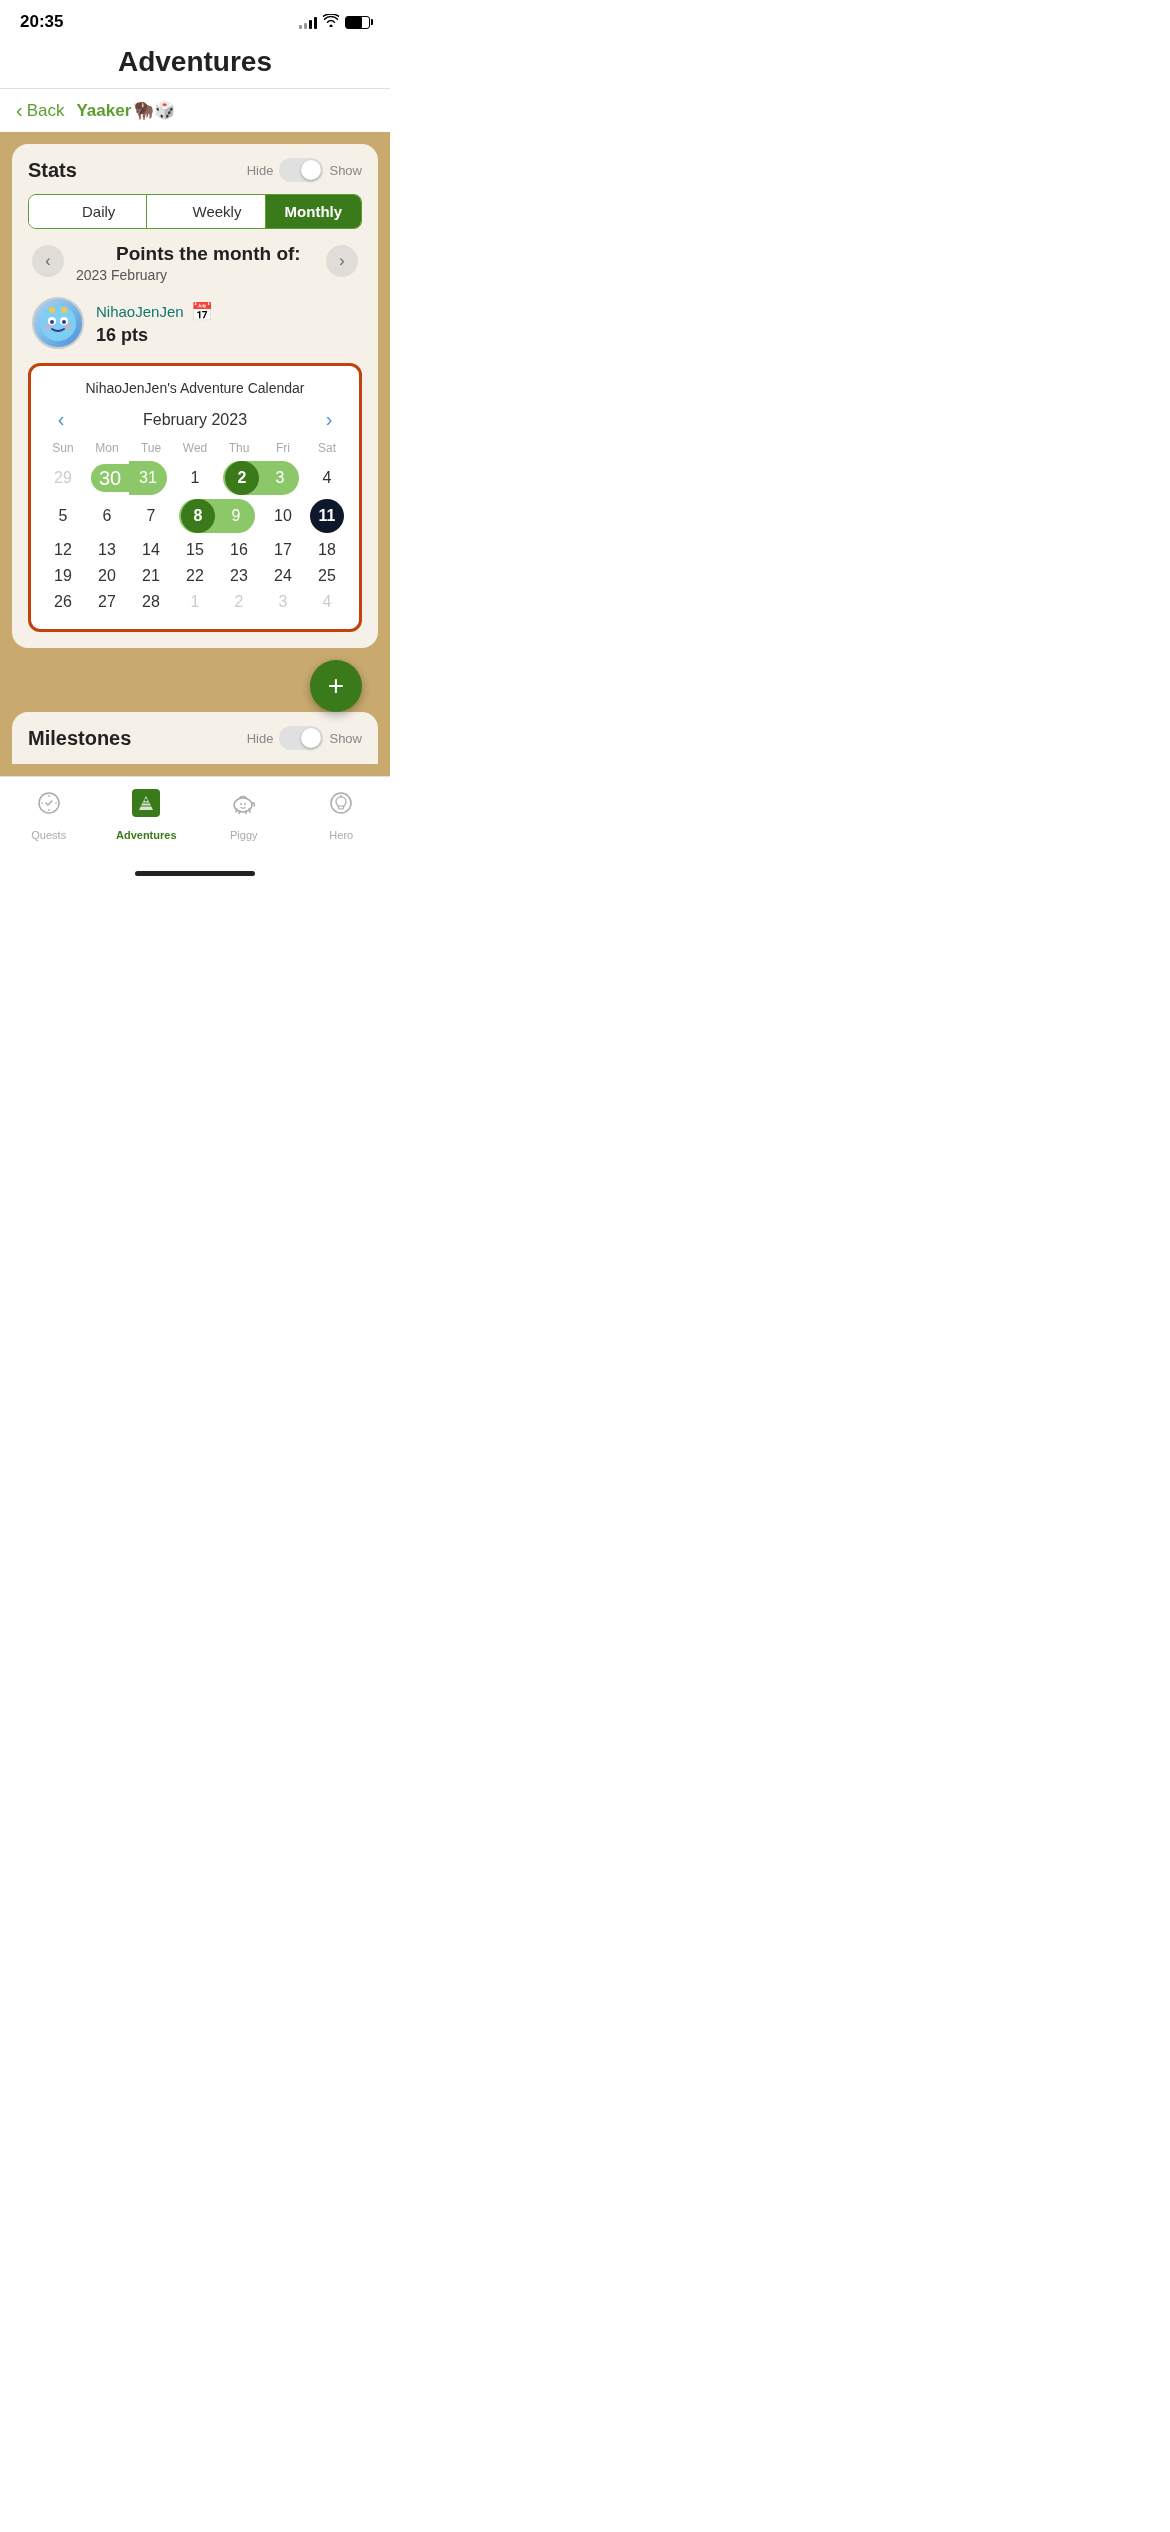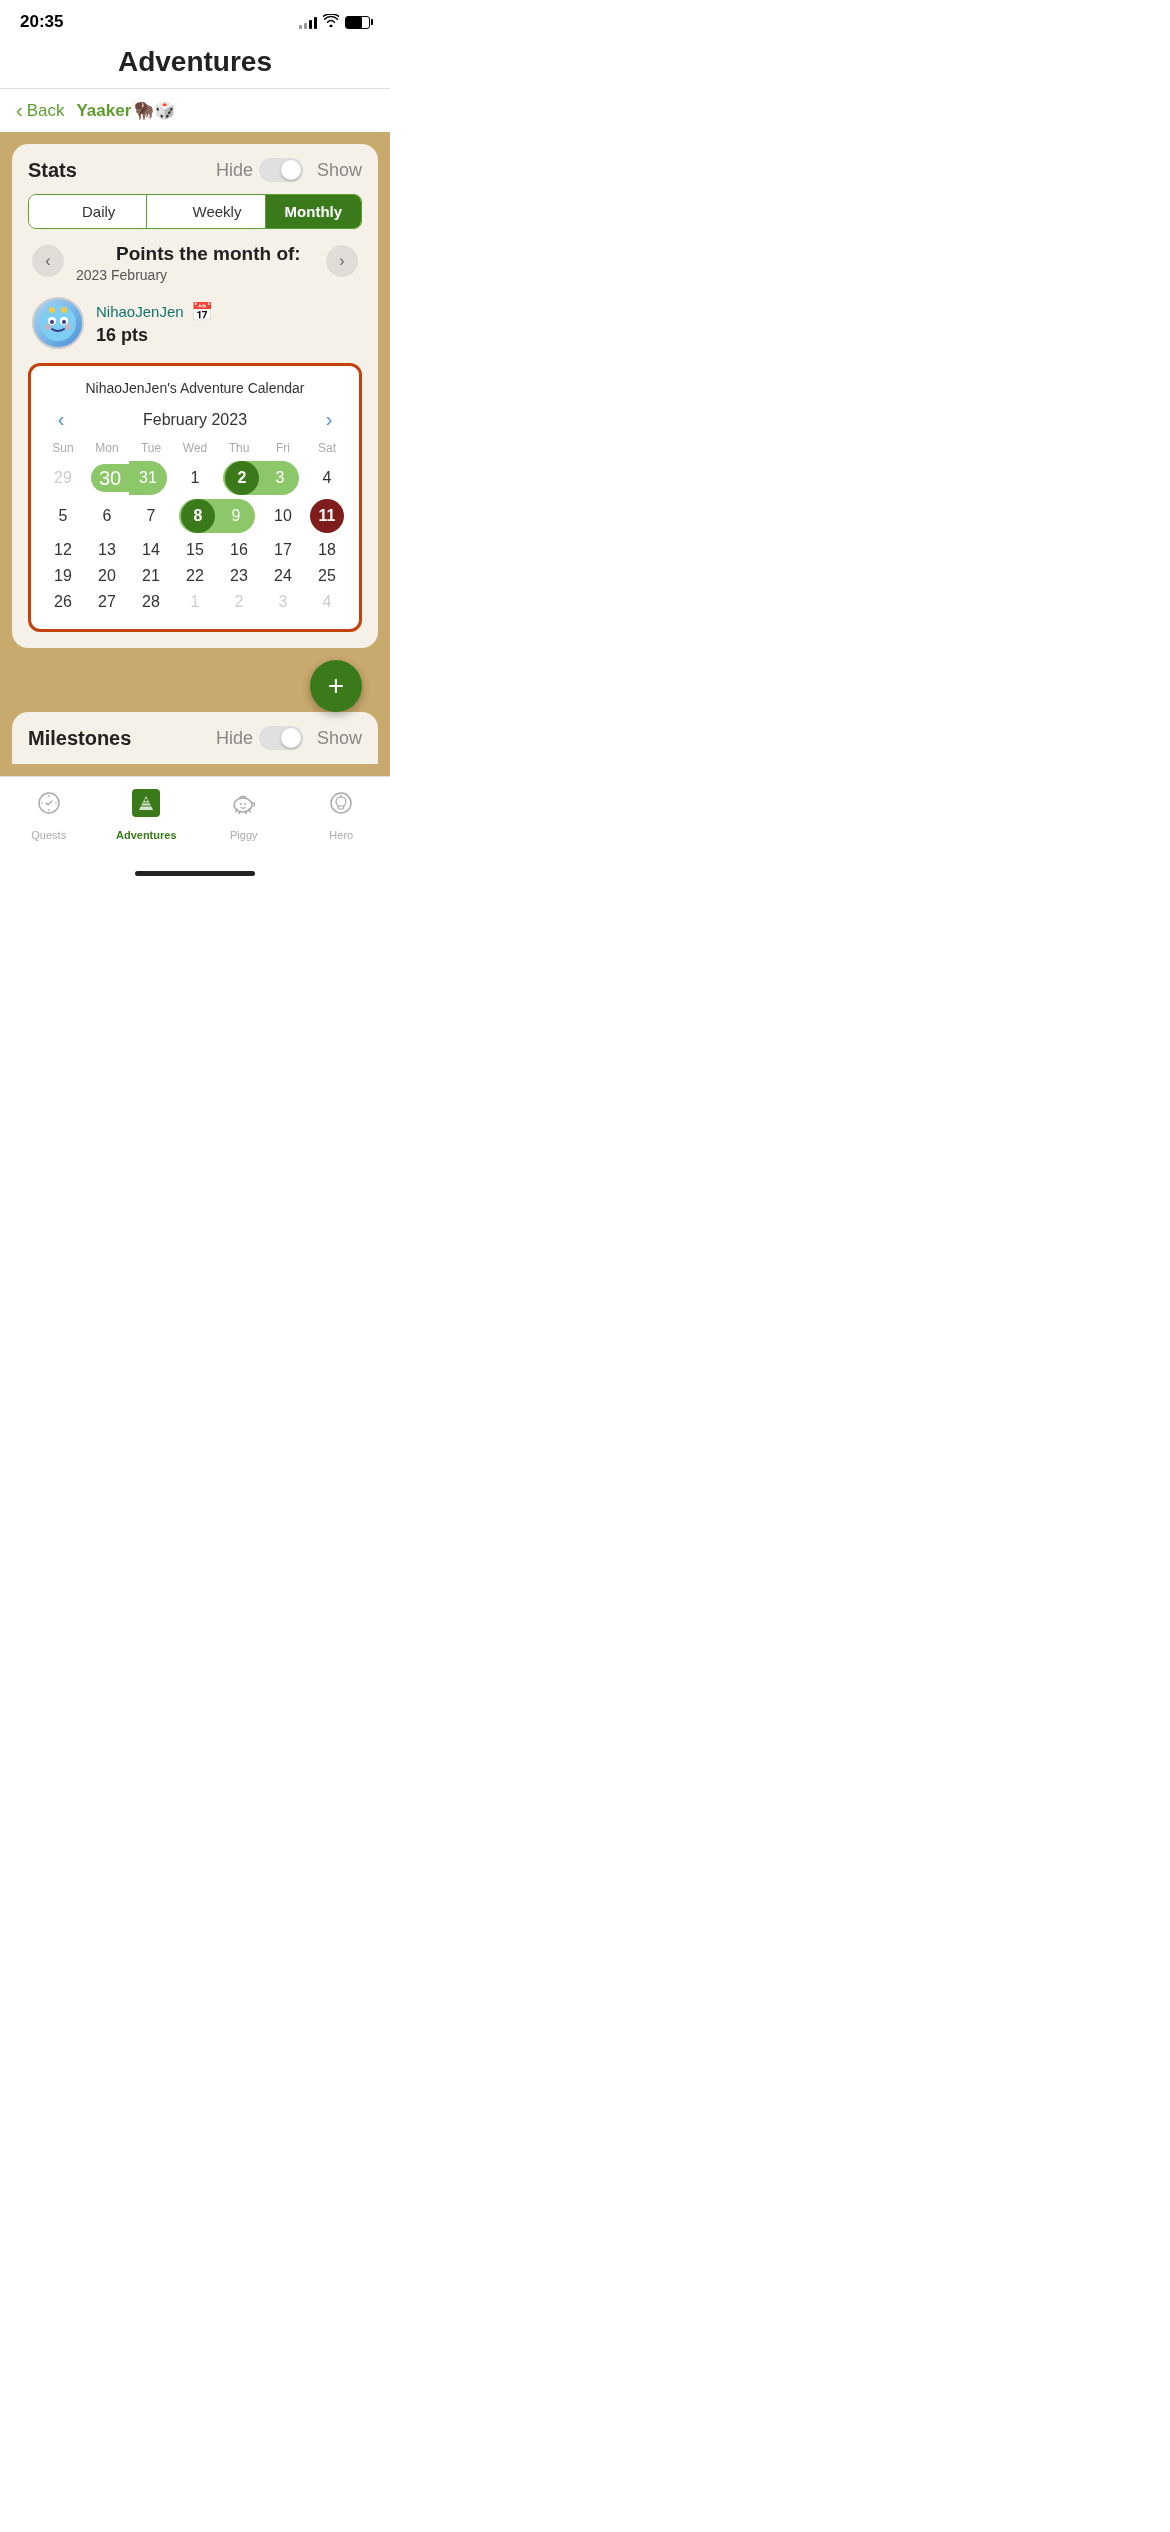--- a/index.html
+++ b/index.html
@@ -142,23 +142,22 @@
       font-size: 20px;
       font-weight: 700;
       color: #222;
     }
     .toggle-row {
       display: flex;
       align-items: center;
       gap: 6px;
     }
     .toggle-label {
-      font-size: 18px;
+      font-size: 13px;
       color: #888;
-      margin-left: 8px;
     }
     .toggle-switch {
       width: 44px;
       height: 24px;
       background: #e0e0e0;
       border-radius: 12px;
       position: relative;
       cursor: pointer;
     }
     .toggle-thumb {
@@ -584,21 +583,21 @@
                 </div>
               </div>
             </td>
             <td style="padding:0;">
               <div style="display:flex; justify-content:flex-start;">
                 <div style="background:#8cc86a; border-radius:0 17px 17px 0; width:38px; height:34px; display:flex; align-items:center; justify-content:center; color:#fff; font-size:16px; font-weight:500;">9</div>
               </div>
             </td>
             <td>10</td>
             <td>
-              <div style="background:#7f1d1d; border-radius:50%; width:34px; height:34px; display:inline-flex; align-items:center; justify-content:center; color:#fff; font-size:16px; font-weight:700;">11</div>
+              <div style="background:#0f172a; border-radius:50%; width:34px; height:34px; display:inline-flex; align-items:center; justify-content:center; color:#fff; font-size:16px; font-weight:700;">11</div>
             </td>
           </tr>
 
           <tr>
             <td>12</td>
             <td>13</td>
             <td>14</td>
             <td>15</td>
             <td>16</td>
             <td>17</td>

